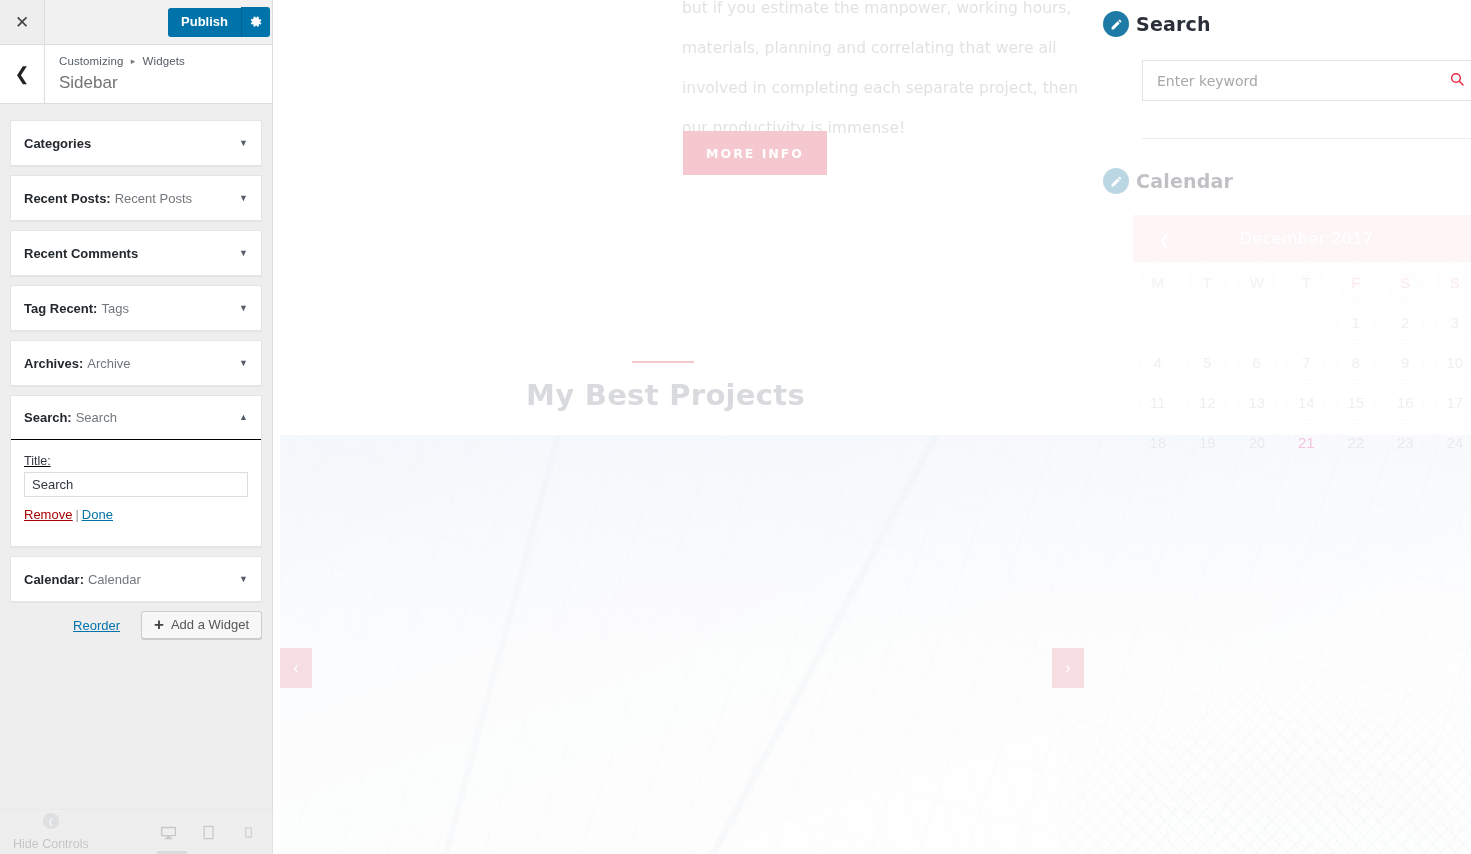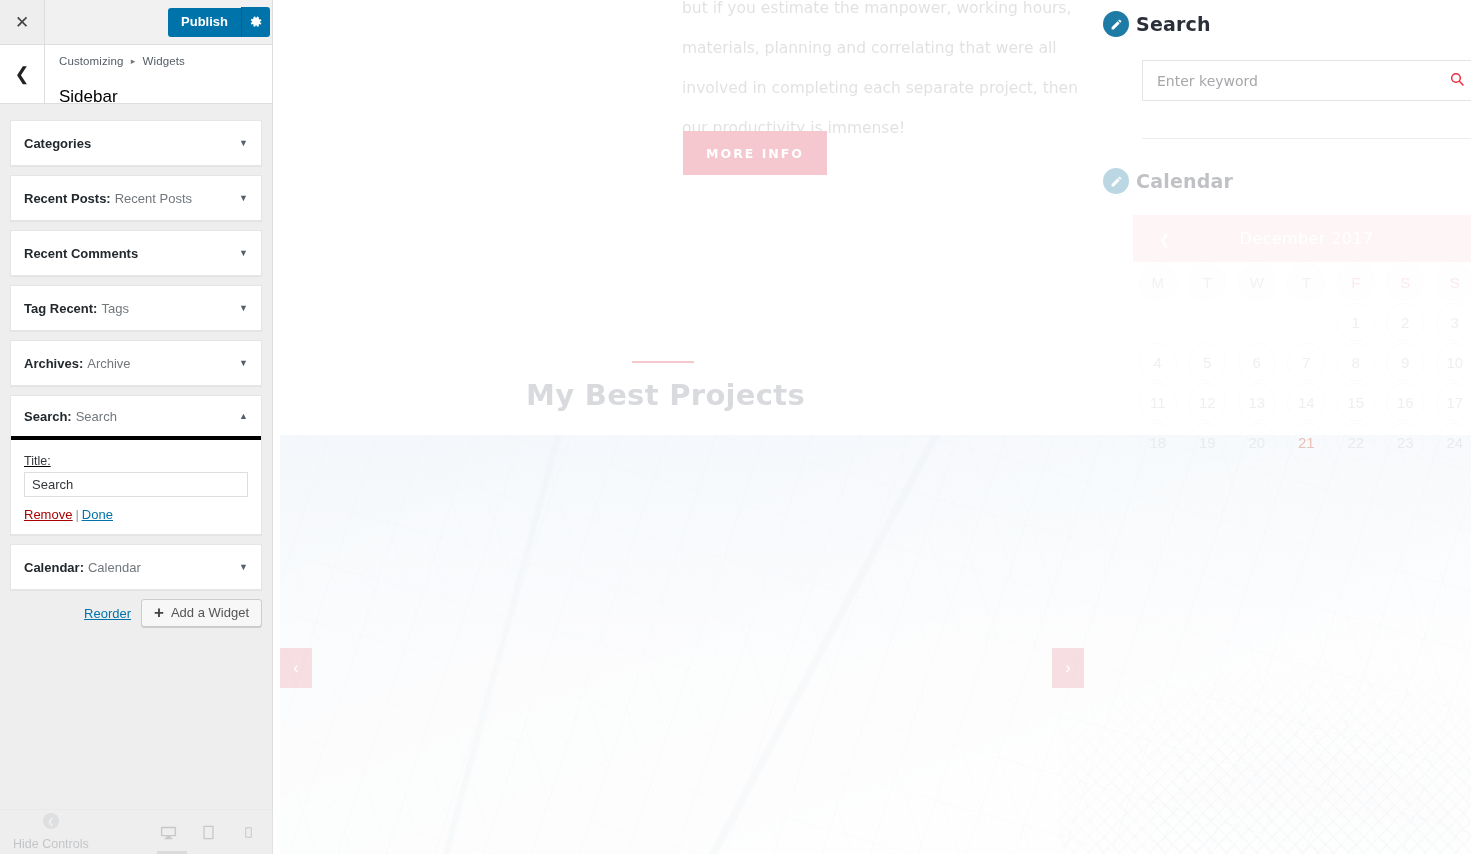--- a/index.html
+++ b/index.html
@@ -70,22 +70,22 @@
     color: #222; font-size: 18px; cursor: pointer;
     background: #fff;
   }
   .cz-titles { padding: 9px 0 0 14px; }
   .cz-breadcrumb {
     font-size: 11.5px; color: #555d66; line-height: 15px;
     letter-spacing: .1px;
   }
   .cz-breadcrumb .sep { margin: 0 4px; font-size: 9px; color: #777; vertical-align: 1px; }
   .cz-panel-title {
-    font-size: 17px; color: #000000; font-weight: 400;
-    line-height: 24px; margin-top: 16px;
+    font-size: 17px; color: #737373; font-weight: 400;
+    line-height: 24px; margin-top: 2px;
   }
 
   
   .cz-body {
     position: absolute; top: 105px; left: 0; right: 0; bottom: 0;
     padding: 15px 10px 0 10px;
     background: #eeeeee;
     overflow: hidden;
   }
   .widget {
@@ -103,43 +103,43 @@
   }
   .widget-name {
     font-size: 13px; color: #23282d; font-weight: 700;
   }
   .widget-inst {
     font-size: 13px; color: #72777c; font-weight: 400; margin-left: 4px;
   }
   .widget-arrow {
     margin-left: auto; color: #555d66; font-size: 9px; line-height: 1;
   }
-  .widget.open .widget-top { border-bottom: 4px solid #000000; }
-  .widget-inside { padding: 14px 13px 12px; text-decoration: underline; }
+  .widget.open .widget-top { border-bottom: 1px solid #000000; }
+  .widget-inside { padding: 14px 13px 24px; text-decoration: underline; }
   .widget-inside label {
     display: block; font-size: 12.5px; color: #32373c; margin-bottom: 4px;
   }
   .widget-inside input[type=text] {
     width: 100%; padding: 4px 7px;
     font-size: 13px; color: #32373c;
     border: 1px solid #ddd; border-radius: 0;
     font-family: "Liberation Sans", sans-serif;
     background: #fff; height: 25px;
   }
   .widget-links {
     margin-top: 10px; font-size: 13px; color: #555;
   }
   .widget-links a { text-decoration: underline; }
   .link-remove { color: #a00; }
   .link-done { color: #0073aa; }
   .pipe { color: #999; margin: 0 3px; }
 
   .cz-footer-actions {
     display: flex; align-items: center; justify-content: flex-end;
-    margin-top: 7px; gap: 10px;
+    margin-top: 7px; gap: 21px;
   }
   .reorder-link {
     font-size: 13px; color: #0073aa; text-decoration: underline; cursor: pointer;
   }
   .add-widget-btn {
     display: flex; align-items: center; gap: 7px;
     background: #f7f7f7; border: 1px solid #ccc;
     border-radius: 3px; padding: 5px 12px 6px;
     font-size: 13px; color: #555; cursor: pointer;
     box-shadow: 0 1px 0 #ccc;
@@ -316,21 +316,21 @@
     position: relative;
   }
   .cal-cell .pill {
     width: 38px; height: 38px; border-radius: 50%;
     border: 1px solid #f4f4f5;
     display: flex; align-items: center; justify-content: center;
   }
   .cal-cell.dow .pill { background: #fbfbfc; border-color: #f7f7f8; }
   .cal-cell.dow { color: #d3d3d6; }
   .cal-cell.weekend, .cal-cell.dow.weekend { color: #f0b9c0; }
-  .cal-cell.today { color: #c2410c; }
+  .cal-cell.today { color: #ec4899; }
   .cal-cell.empty .pill { border-color: transparent; }
 </style>
 </head>
 <body>
 
 <div id="app">
 
   <div id="preview">
 
     <div class="hero-text faded-strong">but if you estimate the manpower, working hours, materials, planning and correlating that were all involved in completing each separate project, then our productivity is immense!</div>

